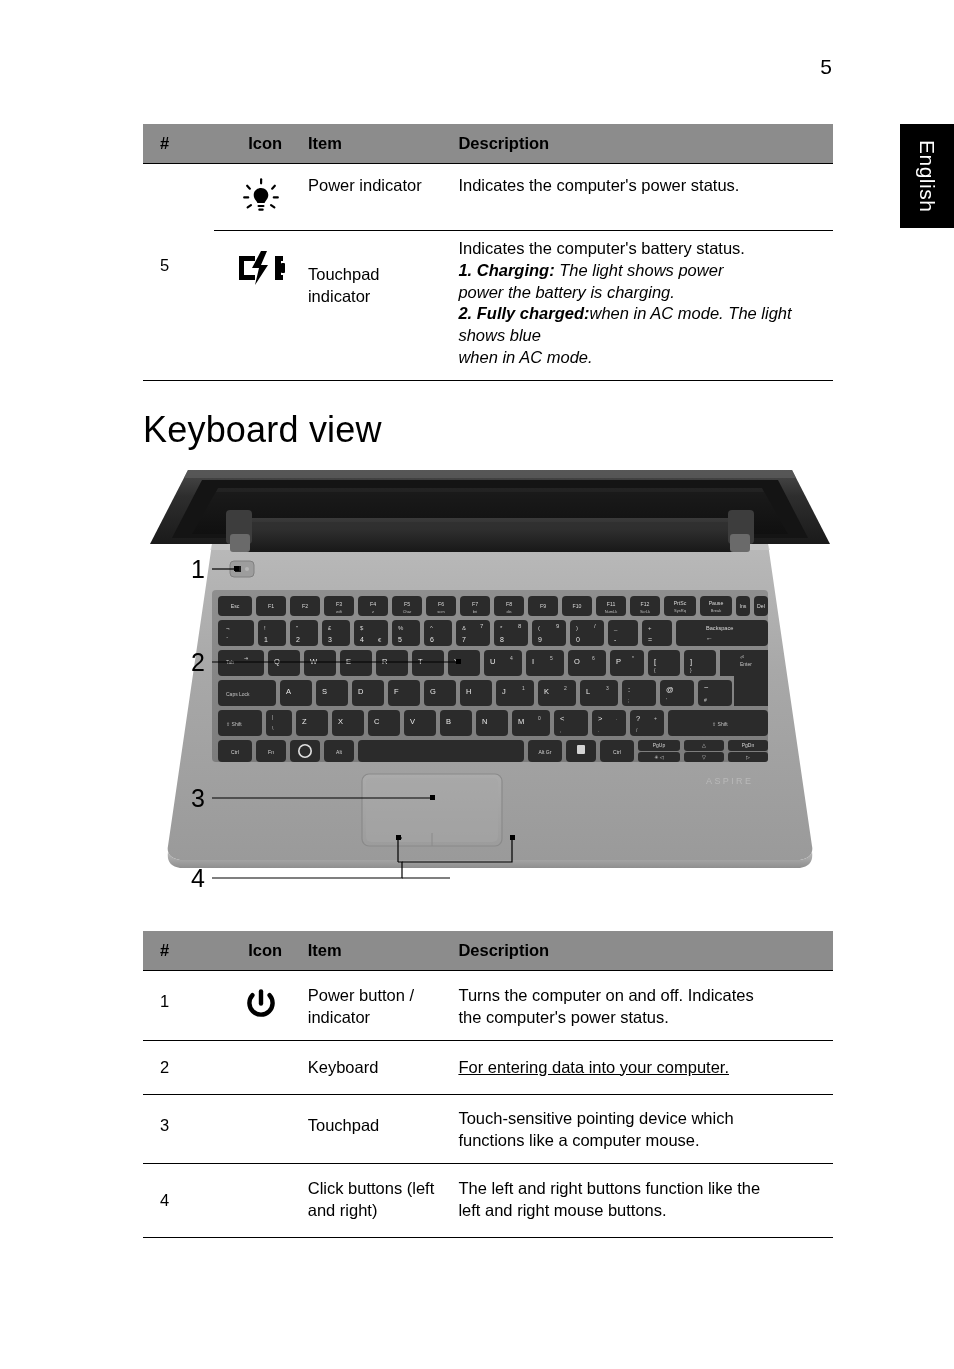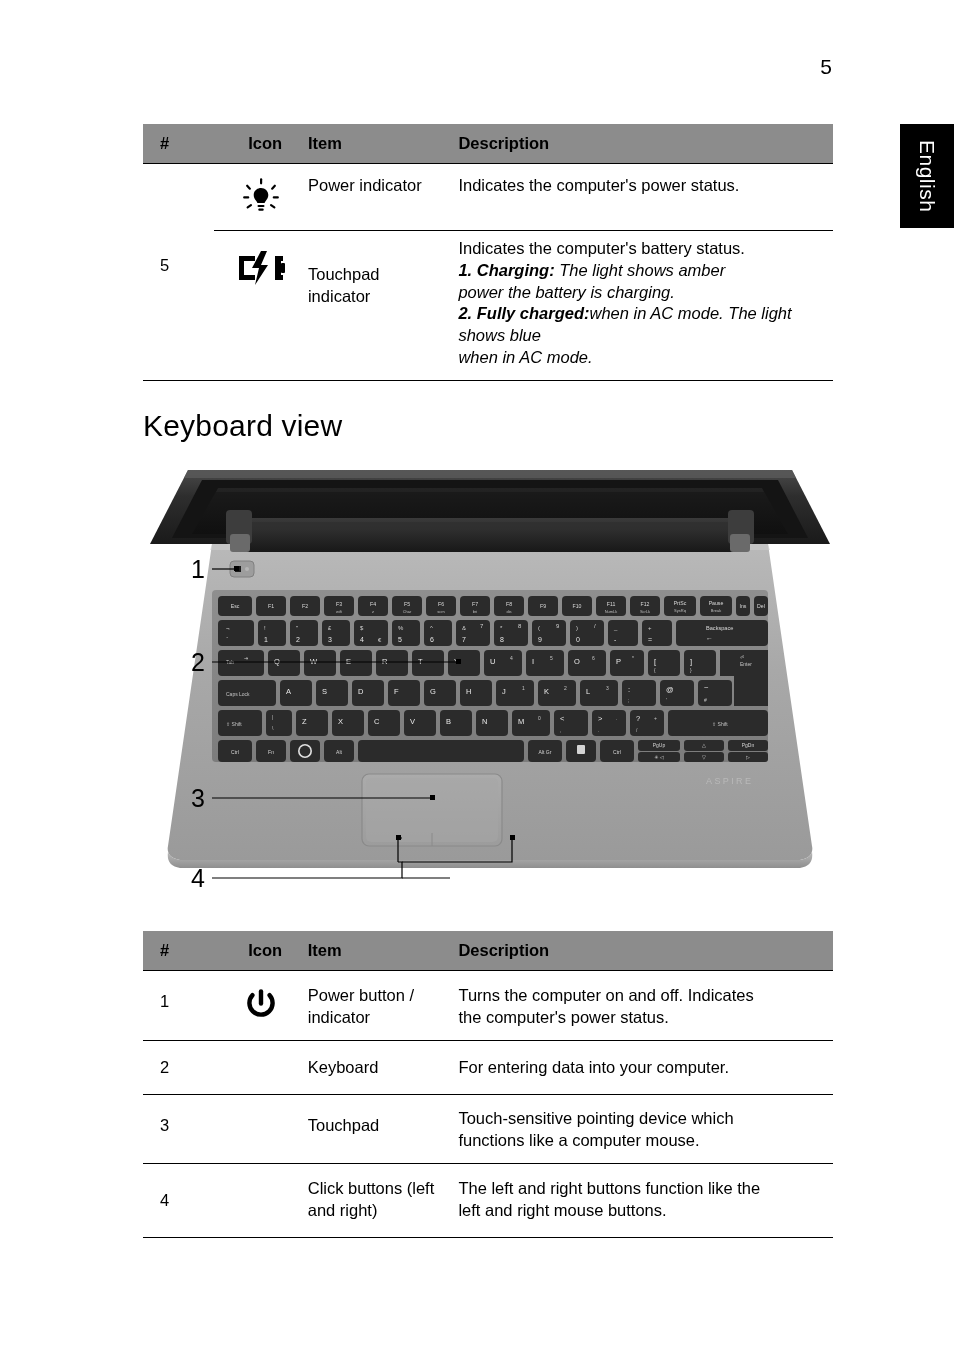--- a/index.html
+++ b/index.html
@@ -92,21 +92,21 @@
   .desc-line b  { font-weight: bold; font-style: italic; margin-top: 20px; }
 
   
   .icon-cell svg { display: inline-block; vertical-align: middle; }
 
   
   .section-heading {
     position: absolute;
     left: 143px;
     top: 409px;
-    font-size: 30px;
+    font-size: 36px;
     font-weight: normal;
     margin: 0;
     letter-spacing: 0.2px;
   }
 
   
   .illustration {
     position: absolute;
     left: 140px;
     top: 448px;
@@ -181,21 +181,21 @@
         <div class="partial-rule"></div>
         <div style="margin-top:34px;">
           <span class="desc-line">Touchpad</span>
           <span class="desc-line">indicator</span>
         </div>
       </td>
       <td class="col-desc partial-rule-cell" style="padding-top:14px;">
         <div class="partial-rule"></div>
         <div style="margin-top:8px;">
           <span class="desc-line">Indicates the computer's battery status.</span>
-          <span class="desc-line"><b>1. Charging:</b><em> The light shows amber</em></span>
+          <span class="desc-line"><b>1. Charging:</b><em> The light shows power</em></span>
           <span class="desc-line"><em>power the battery is charging.</em></span>
           <span class="desc-line"><b>2. Fully charged:</b><em>when in AC mode.</em><em> The light shows blue</em></span>
           <span class="desc-line"><em>when in AC mode.</em></span>
         </div>
       </td>
     </tr>
     <tr>
       <td colspan="4" style="padding:0; border-top:1.6px solid #000; height:0;"></td>
     </tr>
   </tbody>
@@ -600,21 +600,21 @@
         <span class="desc-line">the computer's power status.</span>
       </td>
     </tr>
 
     <tr class="rule-full">
       <td class="col-num num-cell" style="padding-top:16px;padding-bottom:16px;">2</td>
       <td class="col-icon icon-cell"></td>
       <td class="col-item" style="padding-top:16px;padding-bottom:8px;">
         <span class="desc-line">Keyboard</span>
       </td>
-      <td class="col-desc" style="padding-top:16px;padding-bottom:16px;">
+      <td class="col-desc" style="padding-top:16px;padding-bottom:16px;text-decoration:underline;">
         <span class="desc-line">For entering data into your computer.</span>
       </td>
     </tr>
 
     <tr class="rule-full">
       <td class="col-num num-cell" style="padding-top:20px;">3</td>
       <td class="col-icon icon-cell"></td>
       <td class="col-item" style="padding-top:20px;">
         <span class="desc-line">Touchpad</span>
       </td>

